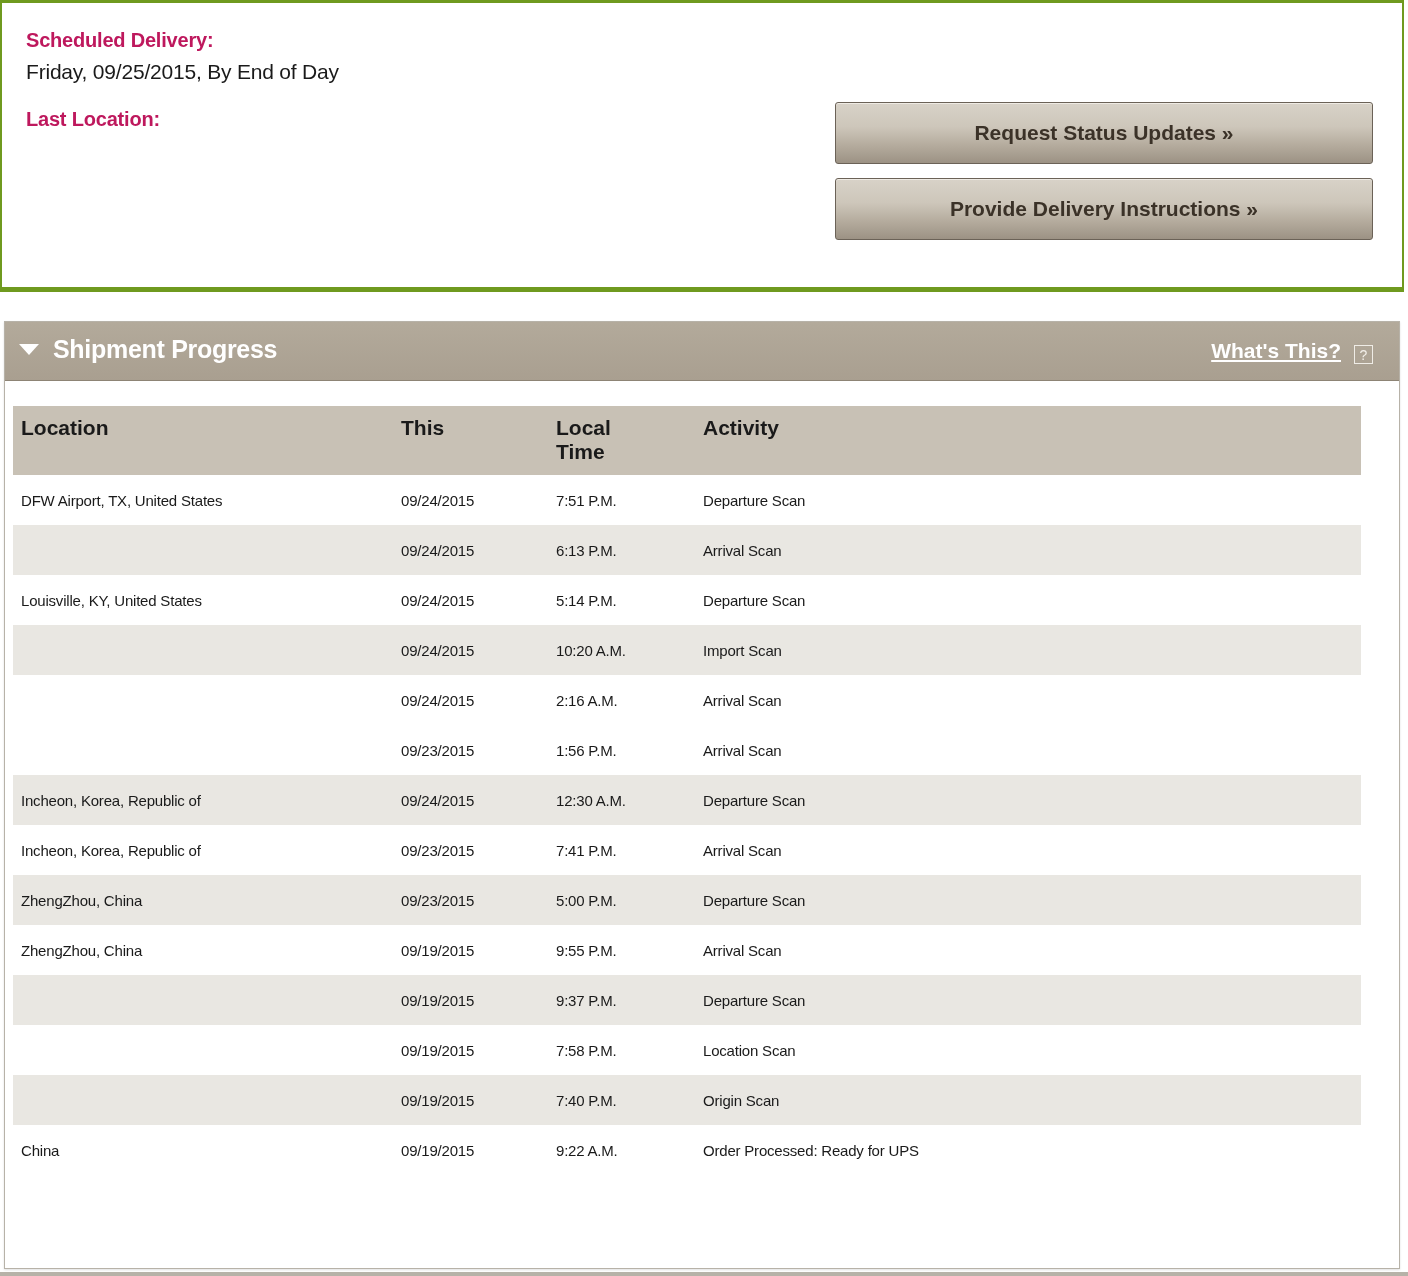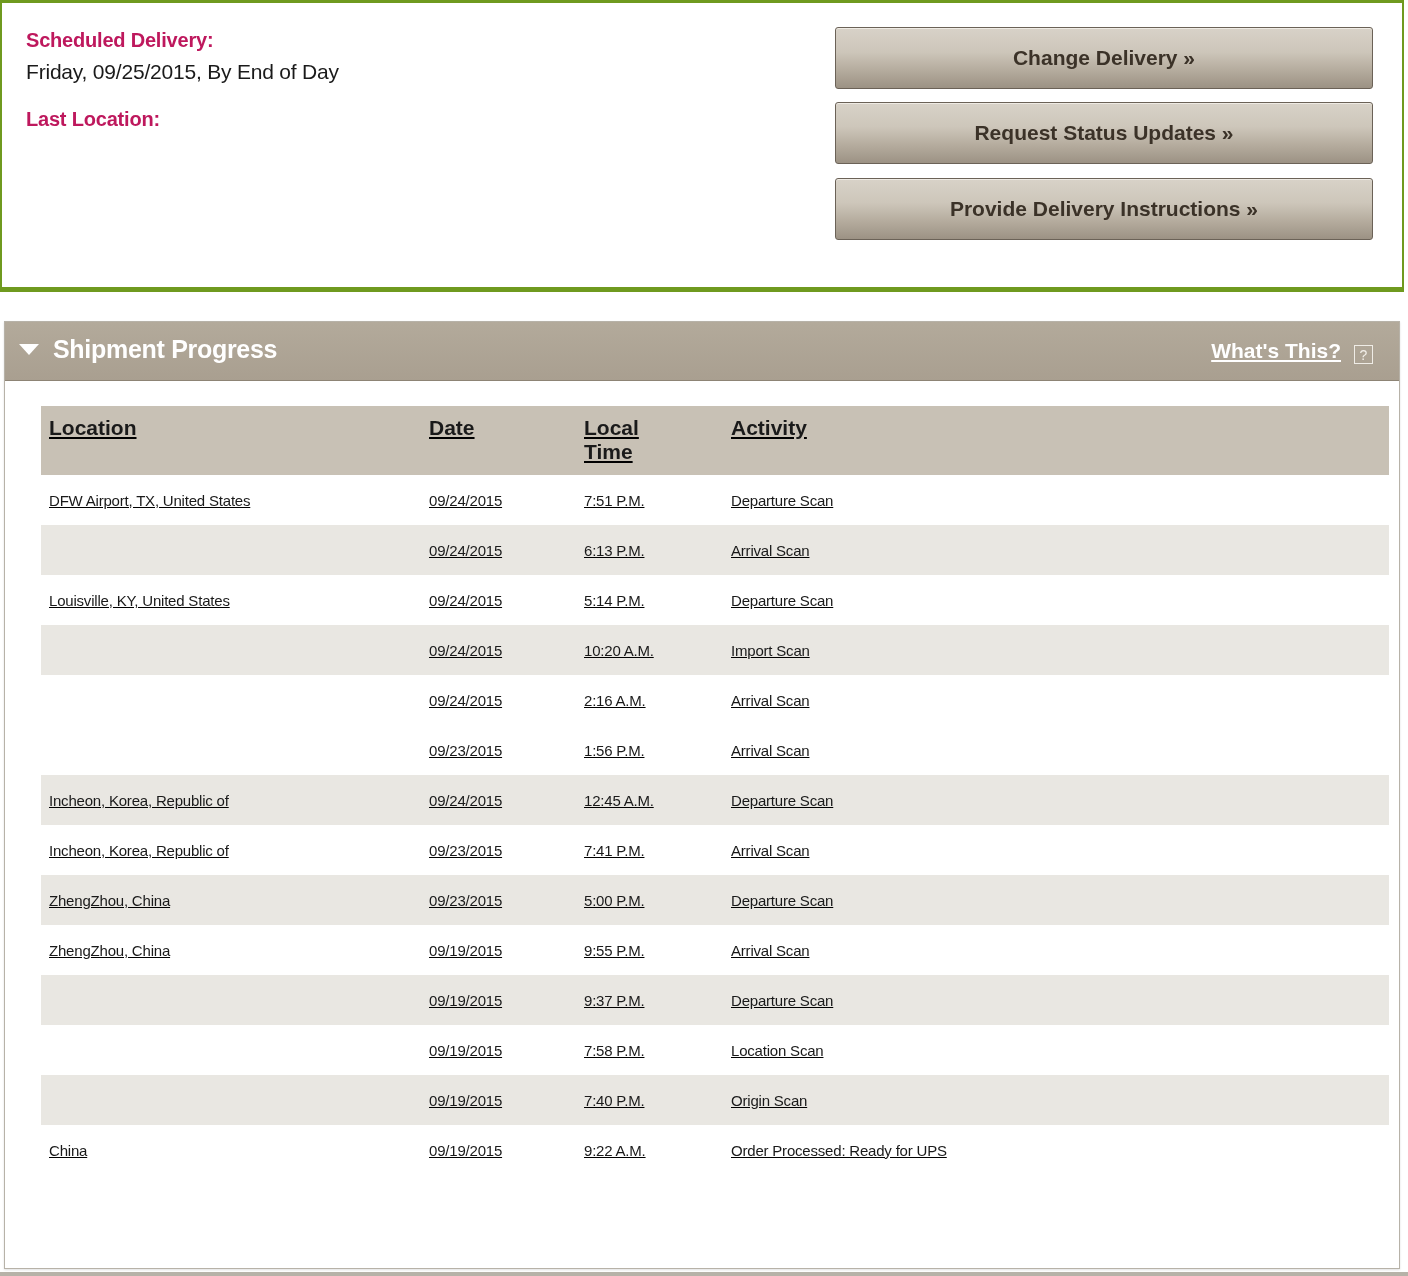--- a/index.html
+++ b/index.html
@@ -136,24 +136,23 @@
     font-size: 14px;
     line-height: 19px;
     text-align: center;
     box-sizing: border-box;
     cursor: pointer;
   }
 
   
   .table-wrap {
     position: absolute;
-    left: 36px;
+    left: 8px;
     top: 84px;
     width: 1348px;
-    text-decoration: underline;
   }
   table.progress-table {
     border-collapse: collapse;
     width: 100%;
     table-layout: fixed;
   }
   table.progress-table th {
     background: #c8c1b5;
     color: #1a1a1a;
     font-size: 21px;
@@ -207,21 +206,20 @@
 <body>
 
 <div id="page">
 
   <div class="summary-panel">
     <div class="summary-inner">
       <div class="sum-label" id="sched-label">Scheduled Delivery:</div>
       <div class="sum-value" id="sched-value">Friday, 09/25/2015, By End of Day</div>
       <div class="sum-label" id="loc-label">Last Location:</div>
 
-      <div class="btn" id="btn-change">Change Delivery »</div>
       <div class="btn" id="btn-request">Request Status Updates »</div>
       <div class="btn" id="btn-instructions">Provide Delivery Instructions »</div>
     </div>
   </div>
 
   <div class="progress-panel">
     <div class="progress-header">
       <div class="disclosure-triangle"></div>
       <div class="progress-title">Shipment Progress</div>
       <div class="whats-this">What's This?</div>
@@ -232,21 +230,21 @@
       <table class="progress-table">
         <colgroup>
           <col class="c-loc">
             <col class="c-date">
             <col class="c-time">
             <col class="c-act">
         </colgroup>
         <thead>
           <tr>
             <th class="th-loc">Location</th>
-            <th>Date</th>
+            <th>This</th>
             <th><span>Local</span><br><span>Time</span></th>
             <th>Activity</th>
           </tr>
         </thead>
         <tbody id="progress-body">
             <tr class="row-odd">
               <td class="td-loc">DFW Airport, TX, United States</td>
               <td>09/24/2015</td>
               <td>7:51 P.M.</td>
               <td>Departure Scan</td>
@@ -277,21 +275,21 @@
             </tr>
             <tr class="row-odd">
               <td class="td-loc"></td>
               <td>09/23/2015</td>
               <td>1:56 P.M.</td>
               <td>Arrival Scan</td>
             </tr>
             <tr class="row-even">
               <td class="td-loc">Incheon, Korea, Republic of</td>
               <td>09/24/2015</td>
-              <td>12:45 A.M.</td>
+              <td>12:30 A.M.</td>
               <td>Departure Scan</td>
             </tr>
             <tr class="row-odd">
               <td class="td-loc">Incheon, Korea, Republic of</td>
               <td>09/23/2015</td>
               <td>7:41 P.M.</td>
               <td>Arrival Scan</td>
             </tr>
             <tr class="row-even">
               <td class="td-loc">ZhengZhou, China</td>

